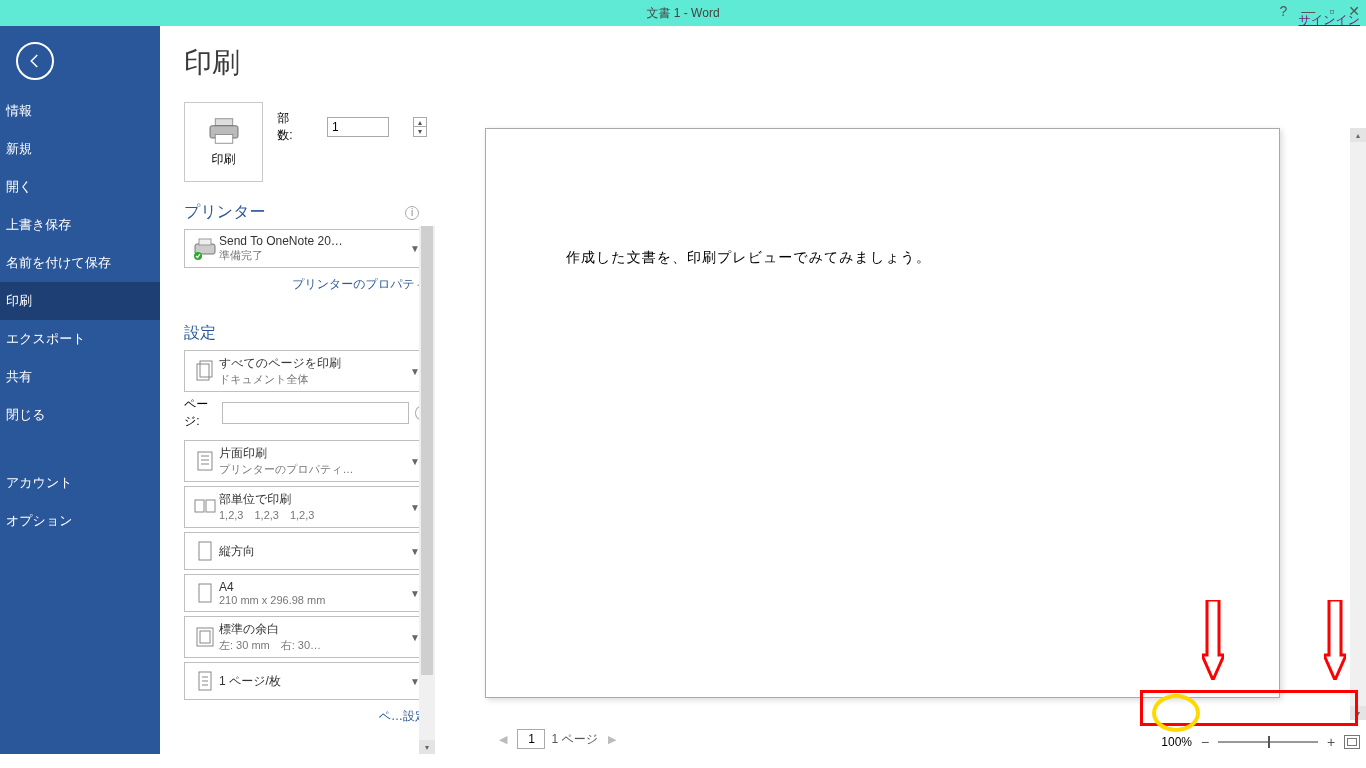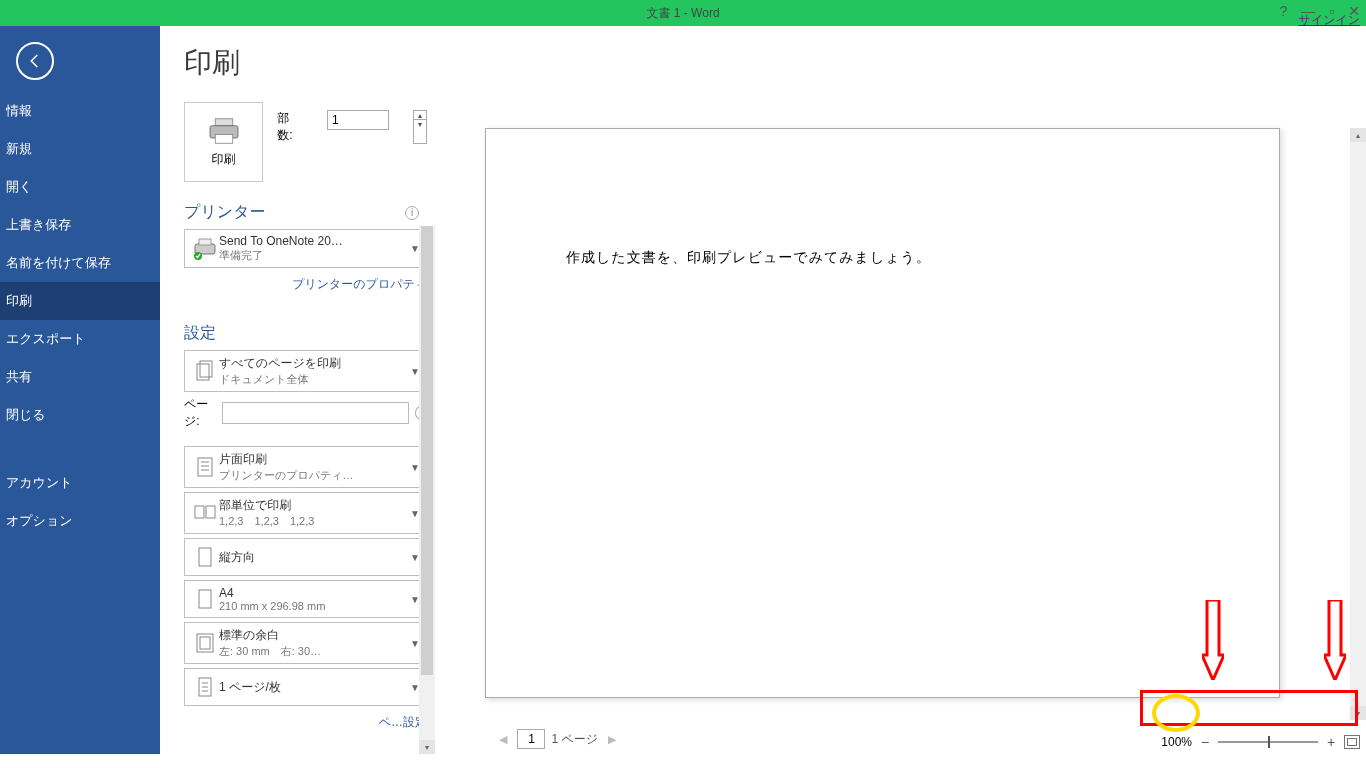--- a/index.html
+++ b/index.html
@@ -1,18 +1,18 @@
 <!DOCTYPE html>
 <html><head>
 <meta charset="utf-8">
 <style>
 * { box-sizing: border-box; margin: 0; padding: 0; font-family: "Meiryo UI", "Yu Gothic UI", sans-serif; }
 body { width: 1366px; height: 768px; overflow: hidden; background: #fff; position: relative; }
 
-.titlebar { height: 26px; background: #22c55e; display: flex; align-items: center; position: relative; font-size: 12px; color: #444; }
+.titlebar { height: 26px; background: #5eead4; display: flex; align-items: center; position: relative; font-size: 12px; color: #444; }
 .title-text { position: absolute; left: 50%; transform: translateX(-50%); }
 .win-ctrl { position: absolute; right: 6px; top: 3px; display: flex; gap: 14px; align-items: center; }
 .win-ctrl span { font-size: 14px; color: #555; cursor: default; }
 .signin { position: absolute; right: 6px; top: 12px; font-size: 12px; color: #701a75; text-decoration: underline; }
 
 .container { display: flex; height: calc(768px - 26px - 14px); }
 
 .sidebar { width: 160px; background: #2a579a; color: #fff; font-size: 13px; padding-top: 8px; }
 .back-btn { width: 38px; height: 38px; border: 2px solid #fff; border-radius: 50%; margin: 8px 0 12px 16px; display: flex; align-items: center; justify-content: center; cursor: pointer; }
 .back-btn svg { width: 18px; height: 18px; }
@@ -20,40 +20,40 @@
 .nav-item.active { background: #1e3f73; }
 
 .main { flex: 1; display: flex; position: relative; }
 
 .settings-col { width: 275px; padding: 18px 8px 0 24px; position: relative; }
 .page-title { font-size: 28px; font-weight: 300; color: #393939; margin-bottom: 20px; }
 
 .print-row { display: flex; align-items: flex-start; gap: 14px; }
 .print-btn { width: 80px; height: 80px; border: 1px solid #c9c9c9; display: flex; flex-direction: column; align-items: center; justify-content: center; gap: 6px; cursor: pointer; font-size: 12px; }
 .printer-icon { width: 36px; height: 28px; }
-.copies-row { display: flex; gap: 24px; font-size: 12px; margin-top: 8px; }
+.copies-row { display: flex; align-items: center; gap: 24px; font-size: 12px; margin-top: 8px; }
 .copies-input { width: 62px; height: 20px; border: 1px solid #aaa; padding: 0 4px; font-size: 12px; position: relative; }
 .spinner { display: inline-flex; flex-direction: column; border: 1px solid #aaa; }
 .spinner span { width: 12px; height: 9px; font-size: 8px; display: flex; align-items: center; justify-content: center; color: #555; cursor: pointer; }
 .spinner span:first-child { border-bottom: 1px solid #aaa; }
 
 .section-head { color: #2a579a; font-size: 16px; margin: 20px 8px 6px 0; display: flex; align-items: center; justify-content: space-between; }
 .section-head .info { width: 14px; height: 14px; border: 1px solid #aaa; border-radius: 50%; font-size: 10px; display: flex; align-items: center; justify-content: center; color: #888; }
 
 .dropdown { border: 1px solid #bfbfbf; display: flex; align-items: center; padding: 4px 6px; font-size: 12px; margin-bottom: 4px; cursor: pointer; min-height: 38px; position: relative; }
 .dropdown .icon-slot { width: 28px; display: flex; align-items: center; justify-content: center; }
 .dropdown .labels { flex: 1; overflow: hidden; }
 .dropdown .labels .main-l { color: #333; white-space: nowrap; overflow: hidden; text-overflow: ellipsis; }
 .dropdown .labels .sub-l { color: #777; font-size: 11px; white-space: nowrap; overflow: hidden; text-overflow: ellipsis; }
 .dropdown .caret { color: #666; font-size: 10px; padding-left: 4px; }
 
 .link { color: #2a579a; font-size: 12px; text-align: right; padding: 4px 0 10px 0; cursor: pointer; }
 .link-trunc { color: #2a579a; font-size: 12px; text-align: right; padding: 4px 0 0 0; }
 
-.pages-row { display: flex; align-items: center; gap: 6px; font-size: 12px; margin: 4px 0 16px 0; }
+.pages-row { display: flex; align-items: center; gap: 6px; font-size: 12px; margin: 4px 0 10px 0; }
 .pages-input { flex: 1; height: 22px; border: 1px solid #bbb; padding: 0 4px; }
 .pages-row .info { width: 14px; height: 14px; border: 1px solid #aaa; border-radius: 50%; font-size: 10px; display: flex; align-items: center; justify-content: center; color: #888; }
 
 .settings-scroll { position: absolute; right: 0; top: 200px; bottom: 0; width: 16px; background: #f0f0f0; }
 .settings-scroll .thumb { position: absolute; left: 2px; right: 2px; top: 0; height: 85%; background: #cfcfcf; }
 .settings-scroll .arrow { position: absolute; left: 0; right: 0; height: 14px; background: #e4e4e4; display: flex; align-items: center; justify-content: center; font-size: 8px; color: #666; }
 .settings-scroll .arrow.down { bottom: 0; }
 
 .preview-col { flex: 1; position: relative; padding: 0 22px 34px 50px; }
 .preview-scroll { position: absolute; right: 0; top: 102px; bottom: 34px; width: 16px; background: #f0f0f0; }

